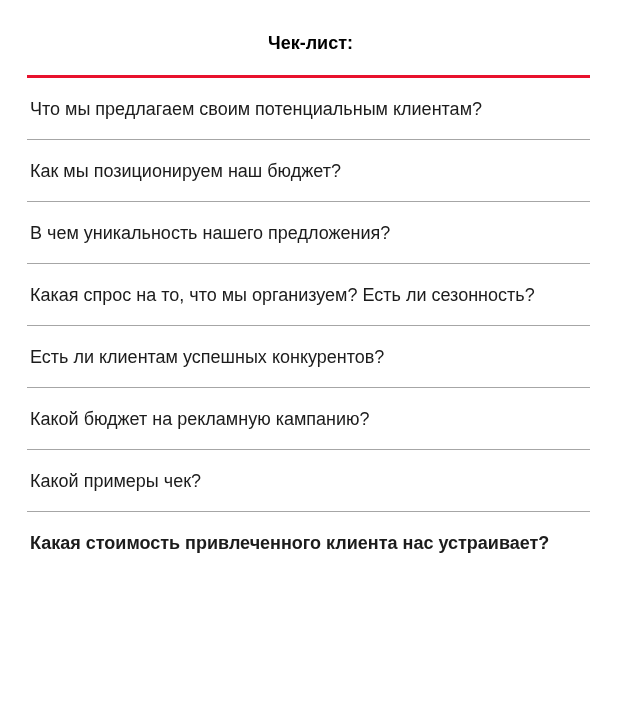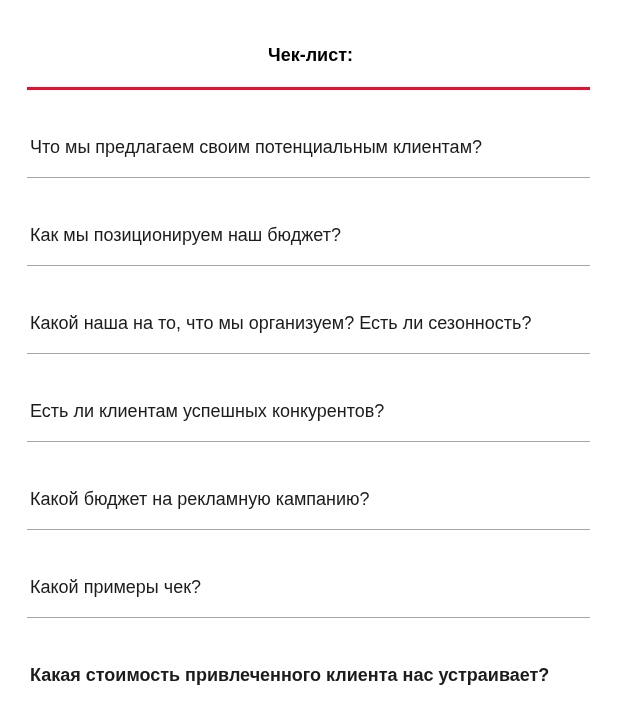--- a/index.html
+++ b/index.html
@@ -15,42 +15,41 @@
     font-family: "Liberation Sans", sans-serif;
   }
   .page {
     width: 621px;
     height: 727px;
     background: #ffffff;
     overflow: hidden;
     position: relative;
   }
   .page-title {
-    padding-top: 44px;
+    padding-top: 32px;
     text-align: center;
     font-size: 18px;
     line-height: 22px;
     font-weight: bold;
     color: #000000;
   }
   .title-rule {
     height: 3px;
     background: var(--accent-red);
     margin: 21px 31px 0 27px;
   }
   .checklist {
     margin: 0 31px 0 27px;
   }
   .checklist-item {
     height: 62px;
     display: flex;
     align-items: center;
     padding-left: 3px;
     border-bottom: 1px solid var(--divider-gray);
-    margin-top: 26px;
   }
   .checklist-item.last {
     border-bottom: none;
     font-weight: bold;
   }
   .checklist-item .item-text {
     font-size: 18px;
     line-height: 22px;
     color: var(--text-color);
     white-space: nowrap;
@@ -68,23 +67,26 @@
   <div class="checklist">
 
     <div class="checklist-item">
       <span class="item-text">Что мы предлагаем своим потенциальным клиентам?</span>
     </div>
 
     <div class="checklist-item">
       <span class="item-text">Как мы позиционируем наш бюджет?</span>
     </div>
 
+    <div class="checklist-item">
+      <span class="item-text">В чем уникальность нашего предложения?</span>
+    </div>
 
     <div class="checklist-item">
-      <span class="item-text">Какой наша на то, что мы организуем? Есть ли сезонность?</span>
+      <span class="item-text">Какая спрос на то, что мы организуем? Есть ли сезонность?</span>
     </div>
 
 
     <div class="checklist-item">
       <span class="item-text">Есть ли клиентам успешных конкурентов?</span>
     </div>
 
     <div class="checklist-item">
       <span class="item-text">Какой бюджет на рекламную кампанию?</span>
     </div>

